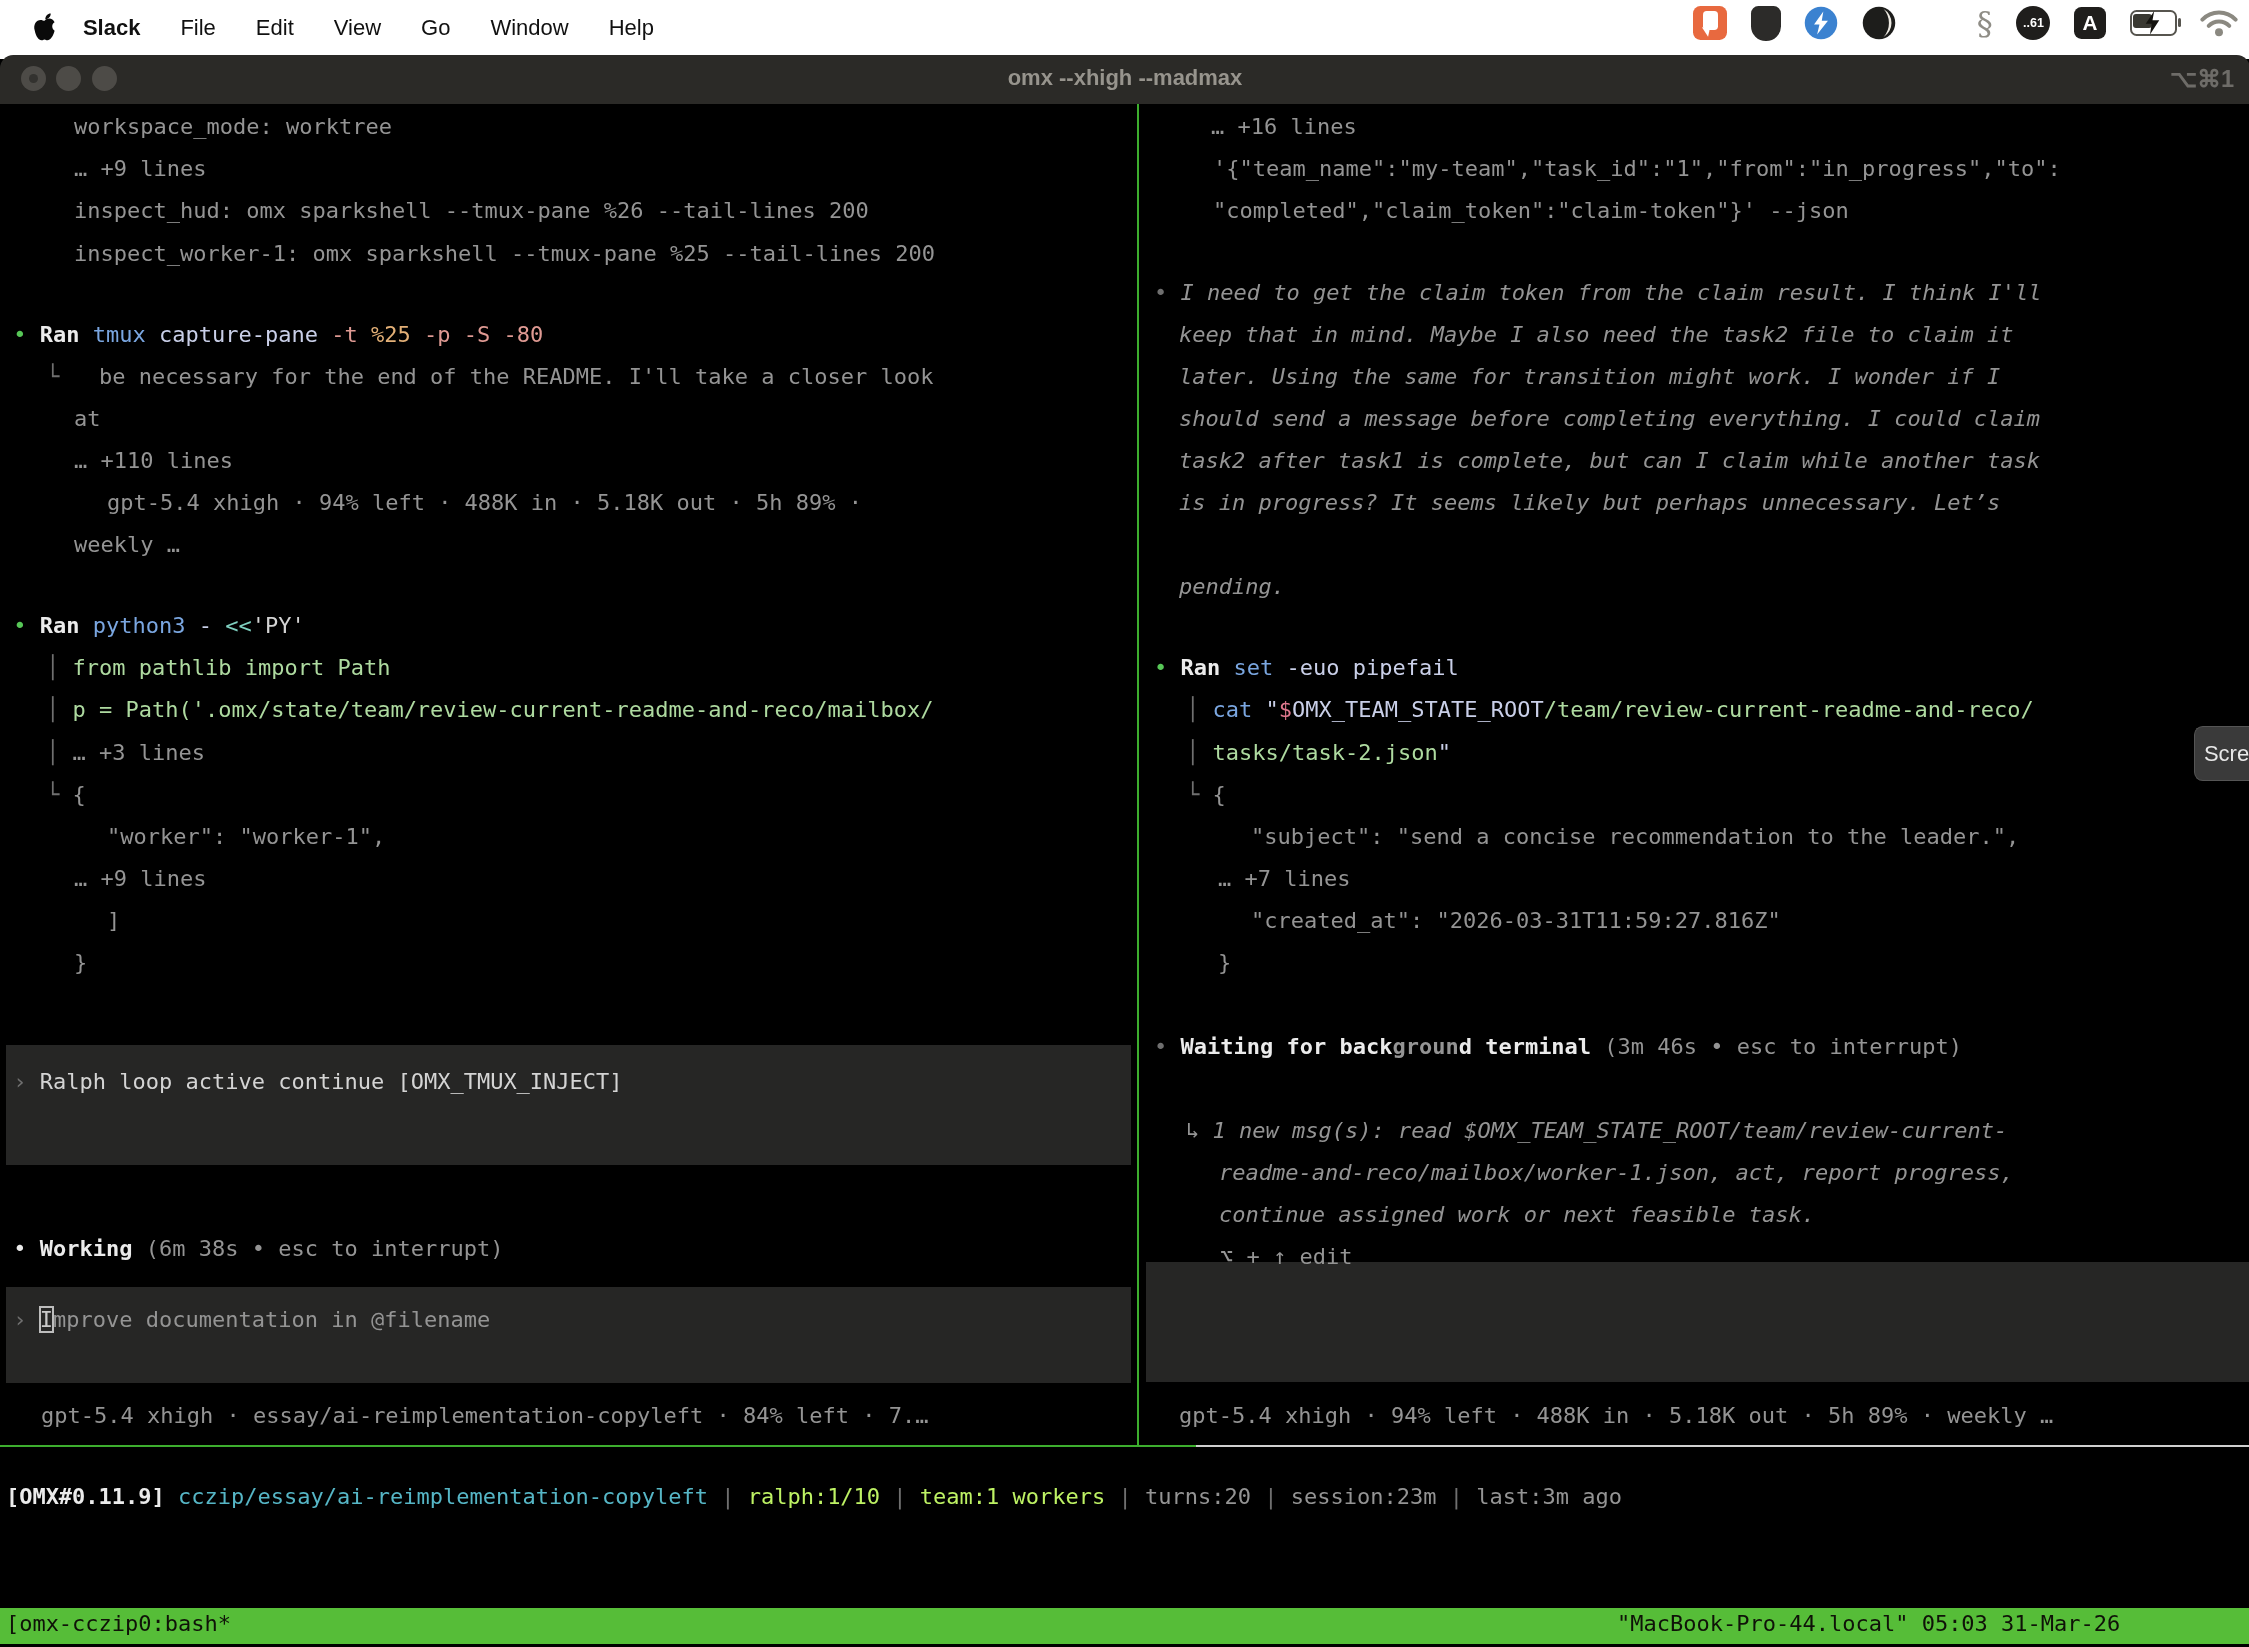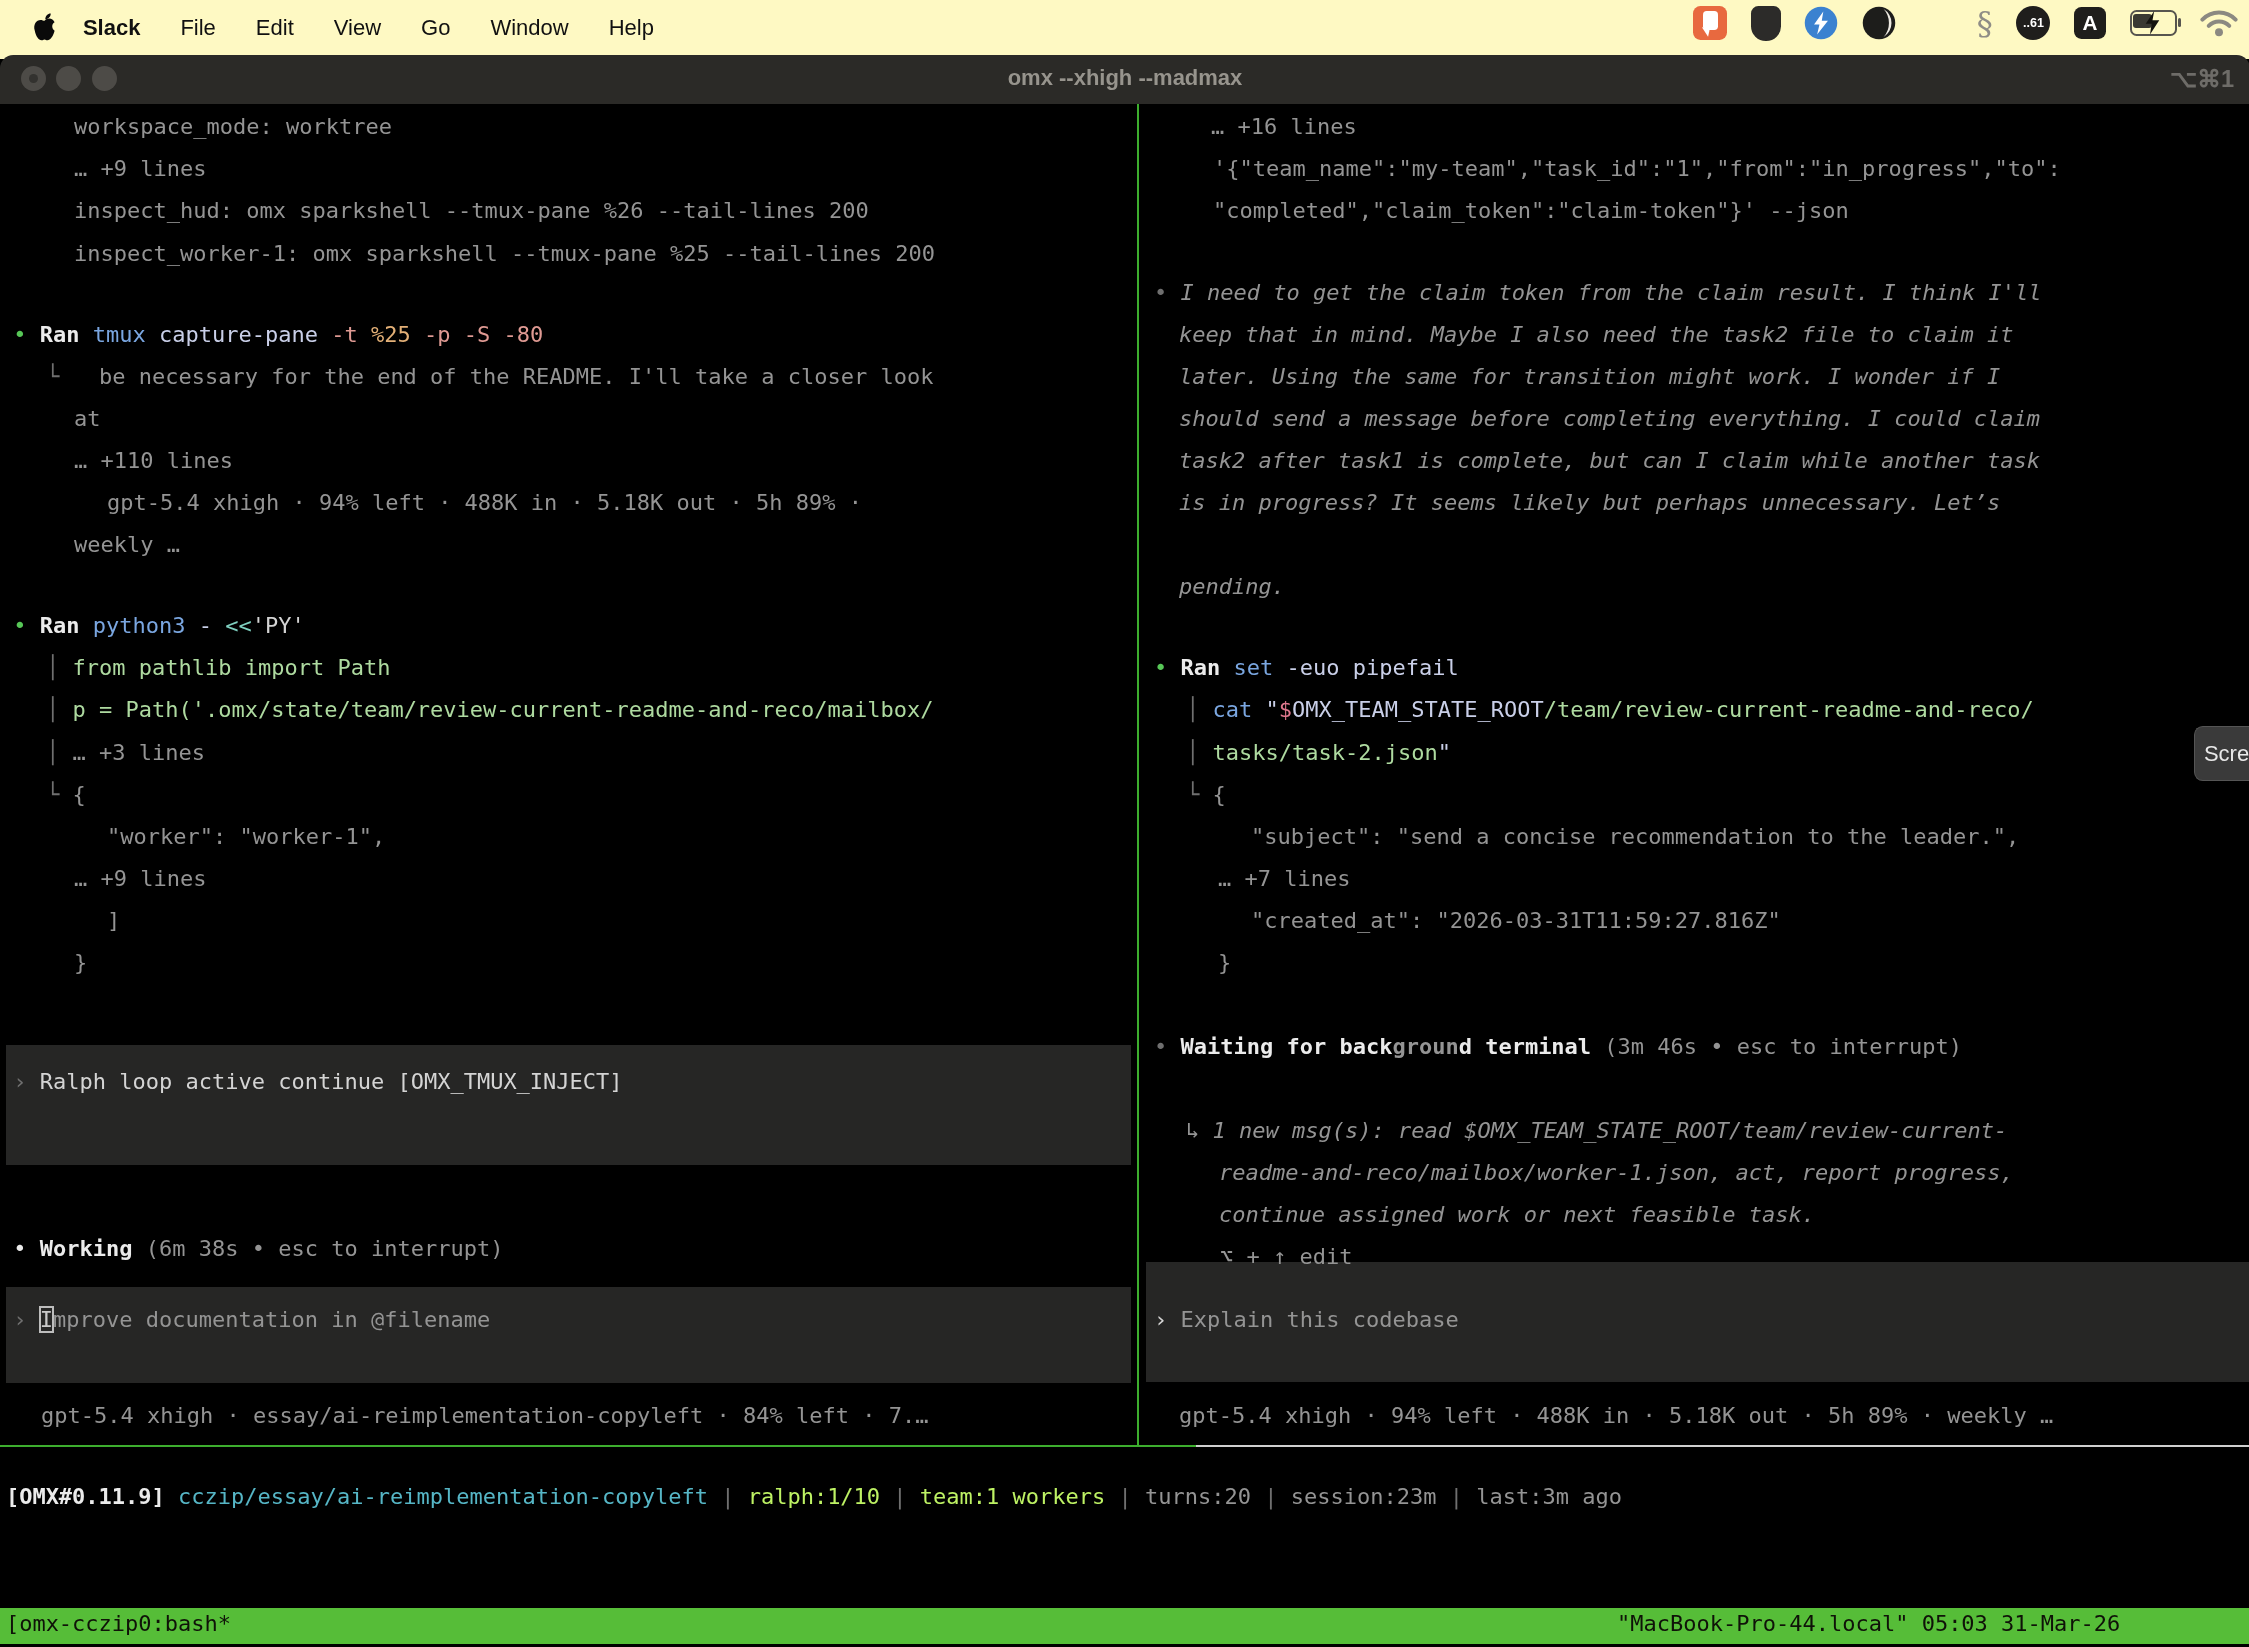--- a/index.html
+++ b/index.html
@@ -1,19 +1,19 @@
 <!DOCTYPE html>
 <html style="font-size:11.8px"><head>
 <meta charset="utf-8">
 <style>
   html,body{margin:0;padding:0;background:#000;}
   .stage{position:relative;width:2250px;height:1648px;overflow:hidden;background:#000;
          font-family:"Liberation Sans",sans-serif;}
   
-  .menubar{position:absolute;left:0;top:0;width:2250px;height:59px;background:#fef9c3;
+  .menubar{position:absolute;left:0;top:0;width:2250px;height:59px;background:#ffffff;
            display:flex;align-items:center;z-index:1;}
   .menubar .left{display:flex;align-items:center;height:55px;margin-top:-4.4px;}
   .apple{width:25px;height:29.5px;margin-left:32px;margin-right:5.9px;}
   .mitem{font-size:22px;color:#111;padding:0 20px;line-height:55px;}
   .mitem.appname{font-weight:bold;}
   .statusicons{position:absolute;right:11.8px;top:4.4px;height:46px;display:flex;align-items:center;gap:23.6px;margin-top:-4.4px;}
   .sicon{display:flex;align-items:center;justify-content:center;}
   .chaticon{width:34px;height:34px;background:#e8693f;border-radius:7.4px;position:relative;}
   .chaticon .bub{position:absolute;left:9.6px;top:5.2px;width:14.8px;height:19px;background:#fff;border-radius:3.7px;}
   .chaticon .tail{position:absolute;left:7.4px;top:22px;width:0;height:0;border-left:8.9px solid transparent;border-top:8.9px solid #fff;transform:rotate(12deg);}
@@ -203,21 +203,20 @@
       <div class="tline" style="left: 1186px; top: 774px;"><span class="c-d">└ </span><span class="c-g">{</span></div>
       <div class="tline" style="left: 1251px; top: 816px;"><span class="c-g">"subject": "send a concise recommendation to the leader.",</span></div>
       <div class="tline" style="left: 1218px; top: 858px;"><span class="c-g">… +7 lines</span></div>
       <div class="tline" style="left: 1251px; top: 900px;"><span class="c-g">"created_at": "2026-03-31T11:59:27.816Z"</span></div>
       <div class="tline" style="left: 1218px; top: 942px;"><span class="c-g">}</span></div>
       <div class="tline" style="left: 1154px; top: 1026px;"><span class="c-d">• </span><span class="c-w b">Waiting for back</span><span class="c-g b">groun</span><span class="c-w b">d terminal </span><span class="c-g">(3m 46s • esc to interrupt)</span></div>
       <div class="tline" style="left: 1186px; top: 1110px;"><span class="c-g">↳ </span><span class="c-g i">1 new msg(s): read $OMX_TEAM_STATE_ROOT/team/review-current-</span></div>
       <div class="tline" style="left: 1219px; top: 1152px;"><span class="c-g i">readme-and-reco/mailbox/worker-1.json, act, report progress,</span></div>
       <div class="tline" style="left: 1219px; top: 1194px;"><span class="c-g i">continue assigned work or next feasible task.</span></div>
       <div class="tline" style="left: 1220px; top: 1236px;"><span class="c-g">⌥ + ↑ edit</span></div>
-      <div class="tline" style="left: 1154px; top: 1299px;"><span class="c-lw">› </span><span class="c-g">Explain this codebase</span></div>
       <div class="tline" style="left: 1179px; top: 1395px;"><span class="c-g">gpt-5.4 xhigh · 94% left · 488K in · 5.18K out · 5h 89% · weekly …</span></div>
       <div class="tline" style="left: 5.9px; top: 1476px;"><span class="c-w b">[OMX#0.11.9]</span><span class="c-g"> </span><span class="c-cy">cczip/essay/ai-reimplementation-copyleft</span><span class="c-d"> | </span><span class="c-g2">ralph:1/10</span><span class="c-d"> | </span><span class="c-g2">team:1 workers</span><span class="c-d"> | </span><span class="c-g">turns:20</span><span class="c-d"> | </span><span class="c-g">session:23m</span><span class="c-d"> | </span><span class="c-g">last:3m ago</span></div>
       <div class="tline" style="left: 5.9px; top: 1603px;"><span class="c-bk">[omx-cczip0:bash*</span></div>
       <div class="tline" style="left: 1617px; top: 1603px;"><span class="c-bk">"MacBook-Pro-44.local" 05:03 31-Mar-26</span></div>
     </div>
 
   <div class="tooltip">
       <span>Scre</span>
     </div>
 

